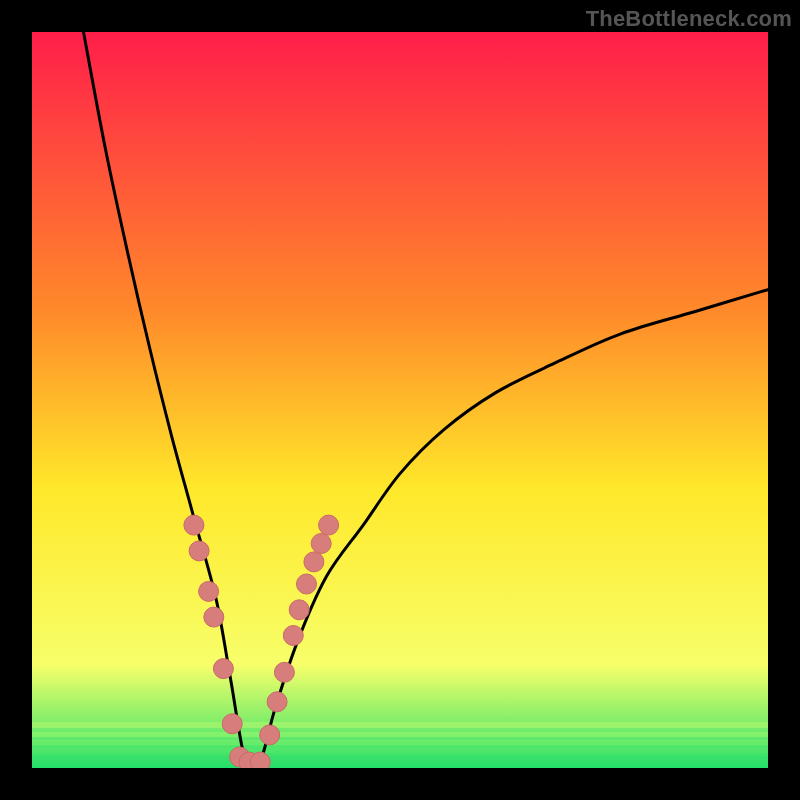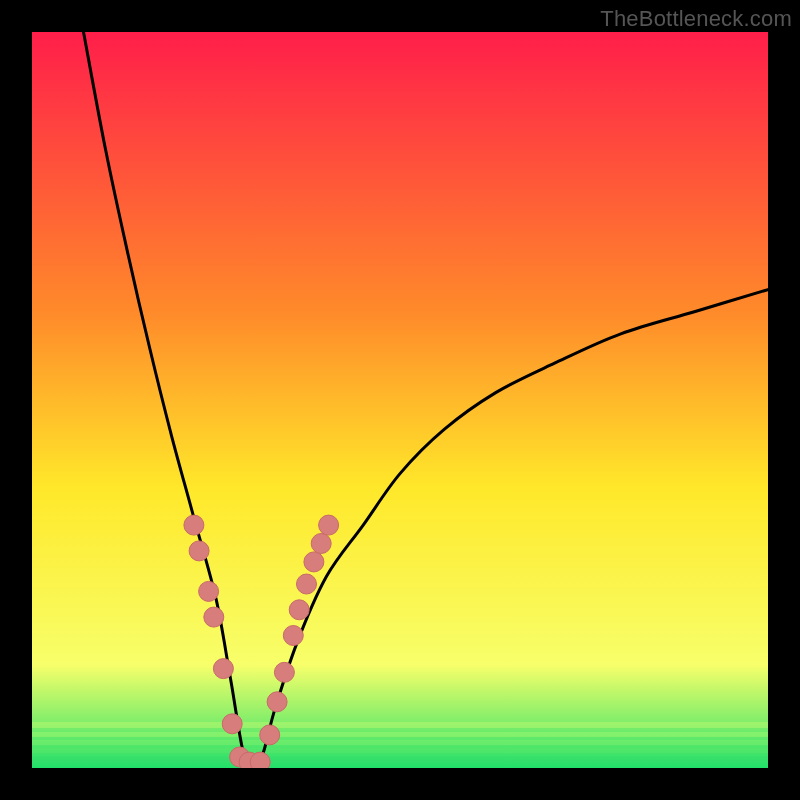--- a/index.html
+++ b/index.html
@@ -17,21 +17,21 @@
     top: 32px;
     width: 736px;
     height: 736px;
     box-sizing: border-box;
   }
   .watermark {
     position: absolute;
     top: 6px;
     right: 8px;
     font-size: 22px;
-    font-weight: 400;
+    font-weight: 700;
     color: #555;
     letter-spacing: 0.2px;
     user-select: none;
   }
   svg { display: block; }
 </style>
 </head>
 <body>
 
 <div class="watermark">TheBottleneck.com</div>

